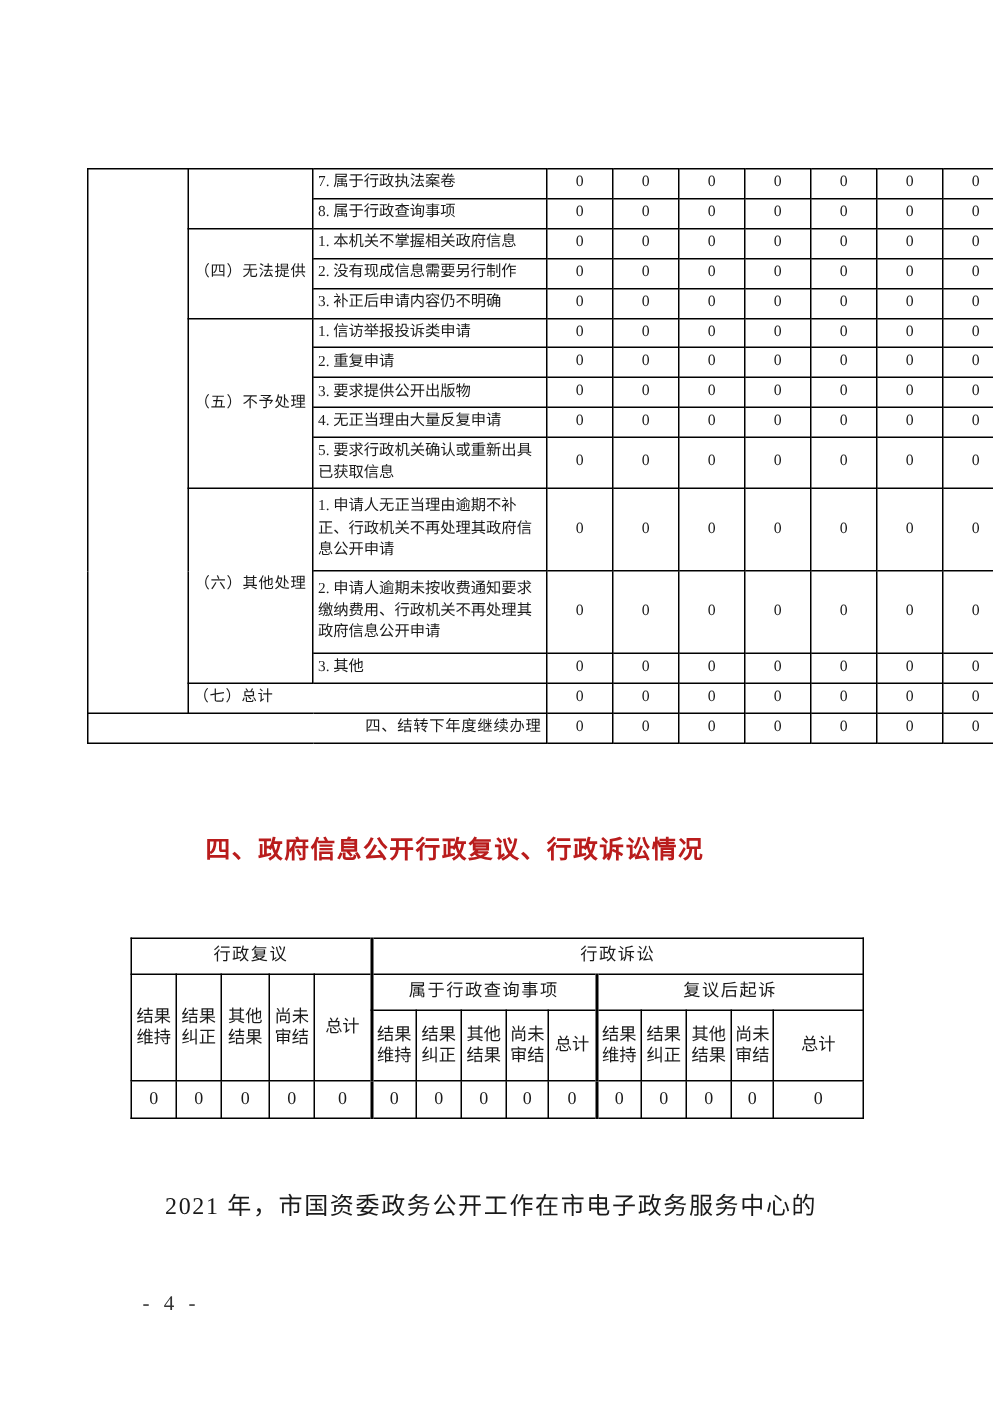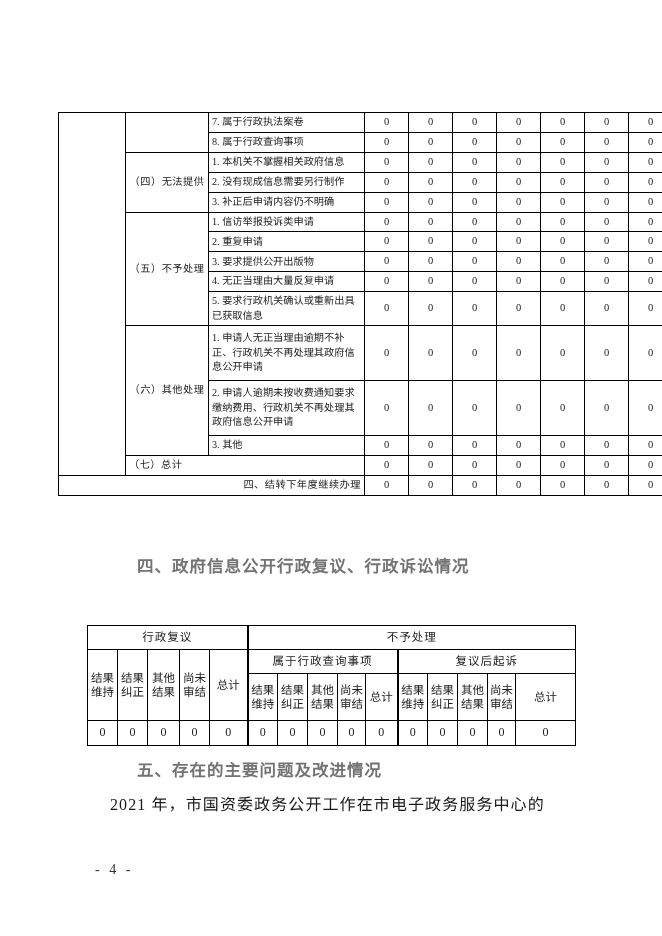--- a/index.html
+++ b/index.html
@@ -83,21 +83,21 @@
     letter-spacing: 0.5px;
   }
 
   
   .heading {
     position: absolute;
     font-family: "Liberation Sans", "DejaVu Sans", sans-serif;
     font-weight: bold;
     font-size: 16.5px;
     letter-spacing: 1px;
-    color: #737373;
+    color: #b91c1c;
     white-space: nowrap;
   }
   #heading-four {
     left: 137px;
     top: 553px;
   }
   #heading-five {
     left: 137px;
     top: 757px;
   }
@@ -368,21 +368,21 @@
         <col style="width:30px">
           <col style="width:30px">
           <col style="width:30px">
           <col style="width:28px">
           <col style="width:60px">
       </colgroup>
       <tbody>
 
         <tr>
           <td class="g2-group thick-right" colspan="5">行政复议</td>
-          <td class="g2-group" colspan="10">不予处理</td>
+          <td class="g2-group" colspan="10">行政诉讼</td>
         </tr>
 
         <tr>
           <td class="g2-head" rowspan="2">
             <span>结果</span>
             <span>维持</span>
           </td>
           <td class="g2-head" rowspan="2">
             <span>结果</span>
             <span>纠正</span>
@@ -456,19 +456,18 @@
           <td class="g2-val">0</td>
           <td class="g2-val">0</td>
           <td class="g2-val">0</td>
           <td class="g2-val">0</td>
         </tr>
 
       </tbody>
     </table>
   </div>
 
-  <div class="heading" id="heading-five">五、存在的主要问题及改进情况</div>
 
   <div class="body-para">2021 年，市国资委政务公开工作在市电子政务服务中心的</div>
 
   <div class="footer">- 4 -</div>
 
 </div>
 
 </body></html>

